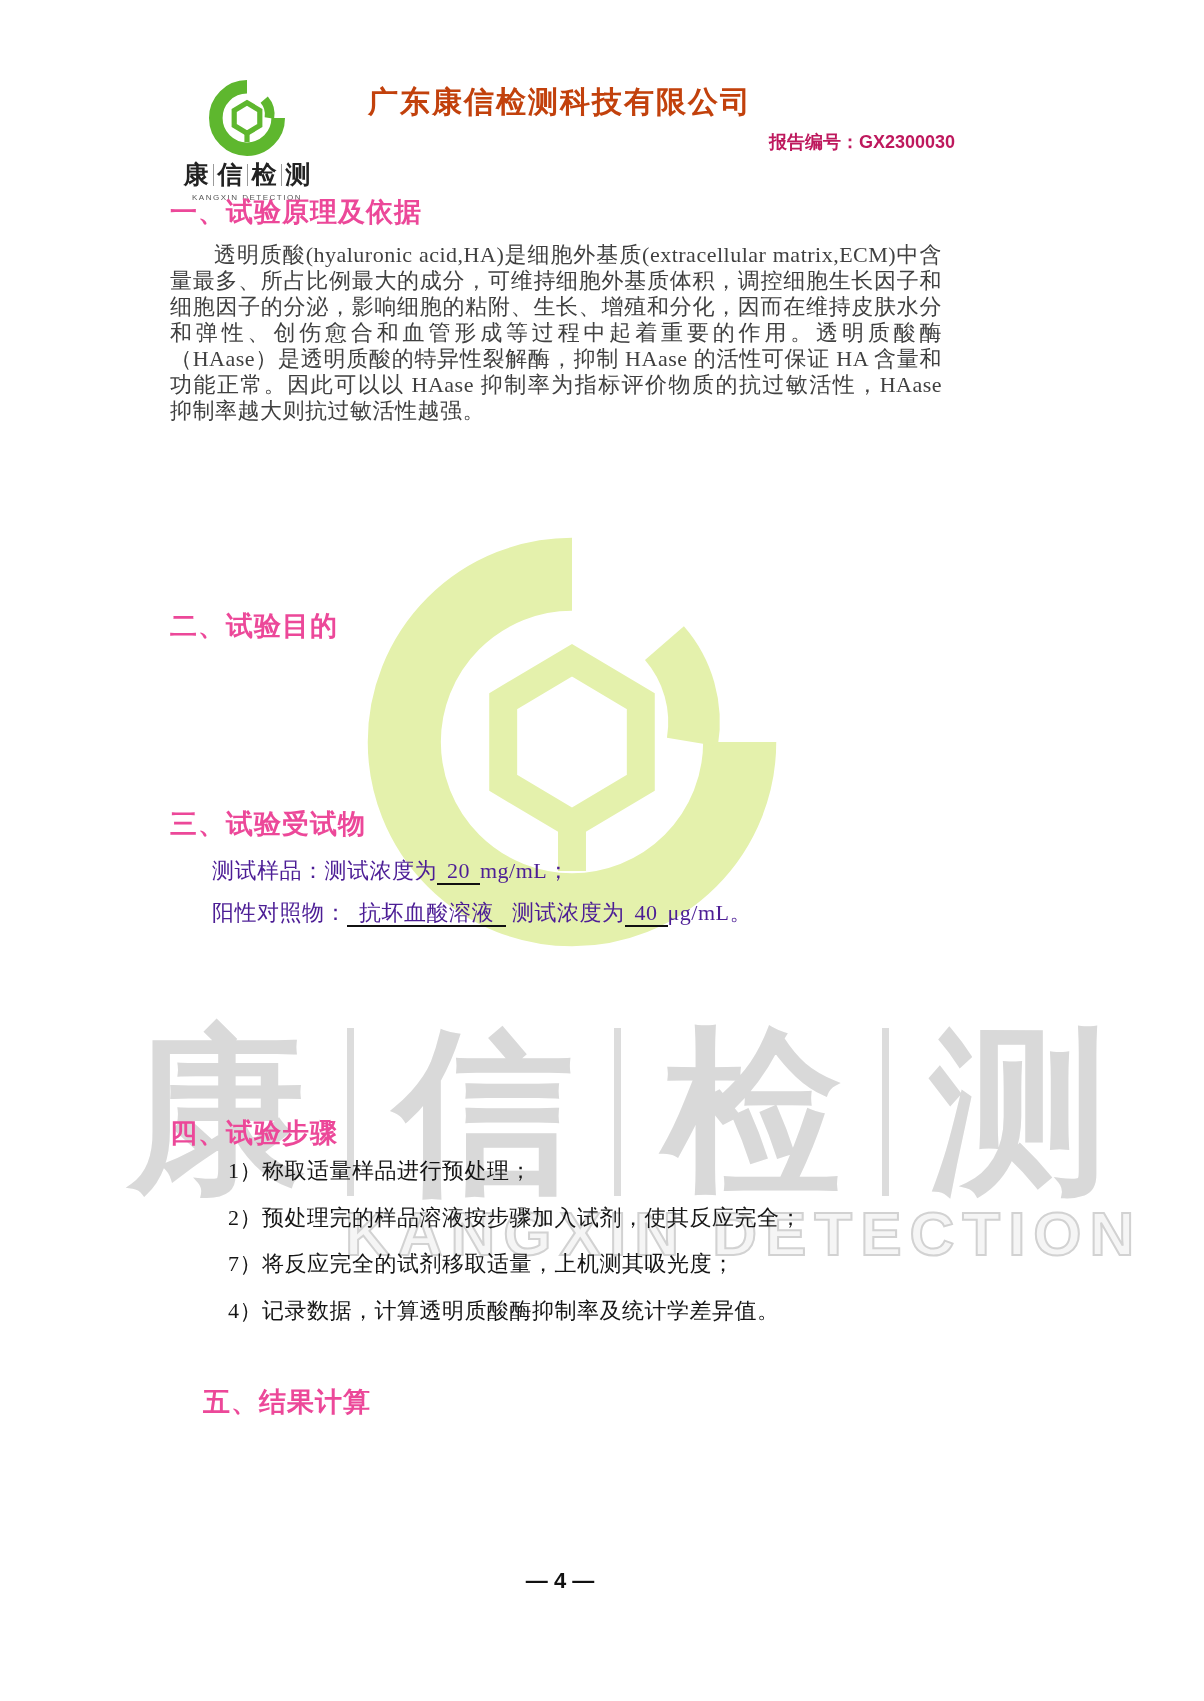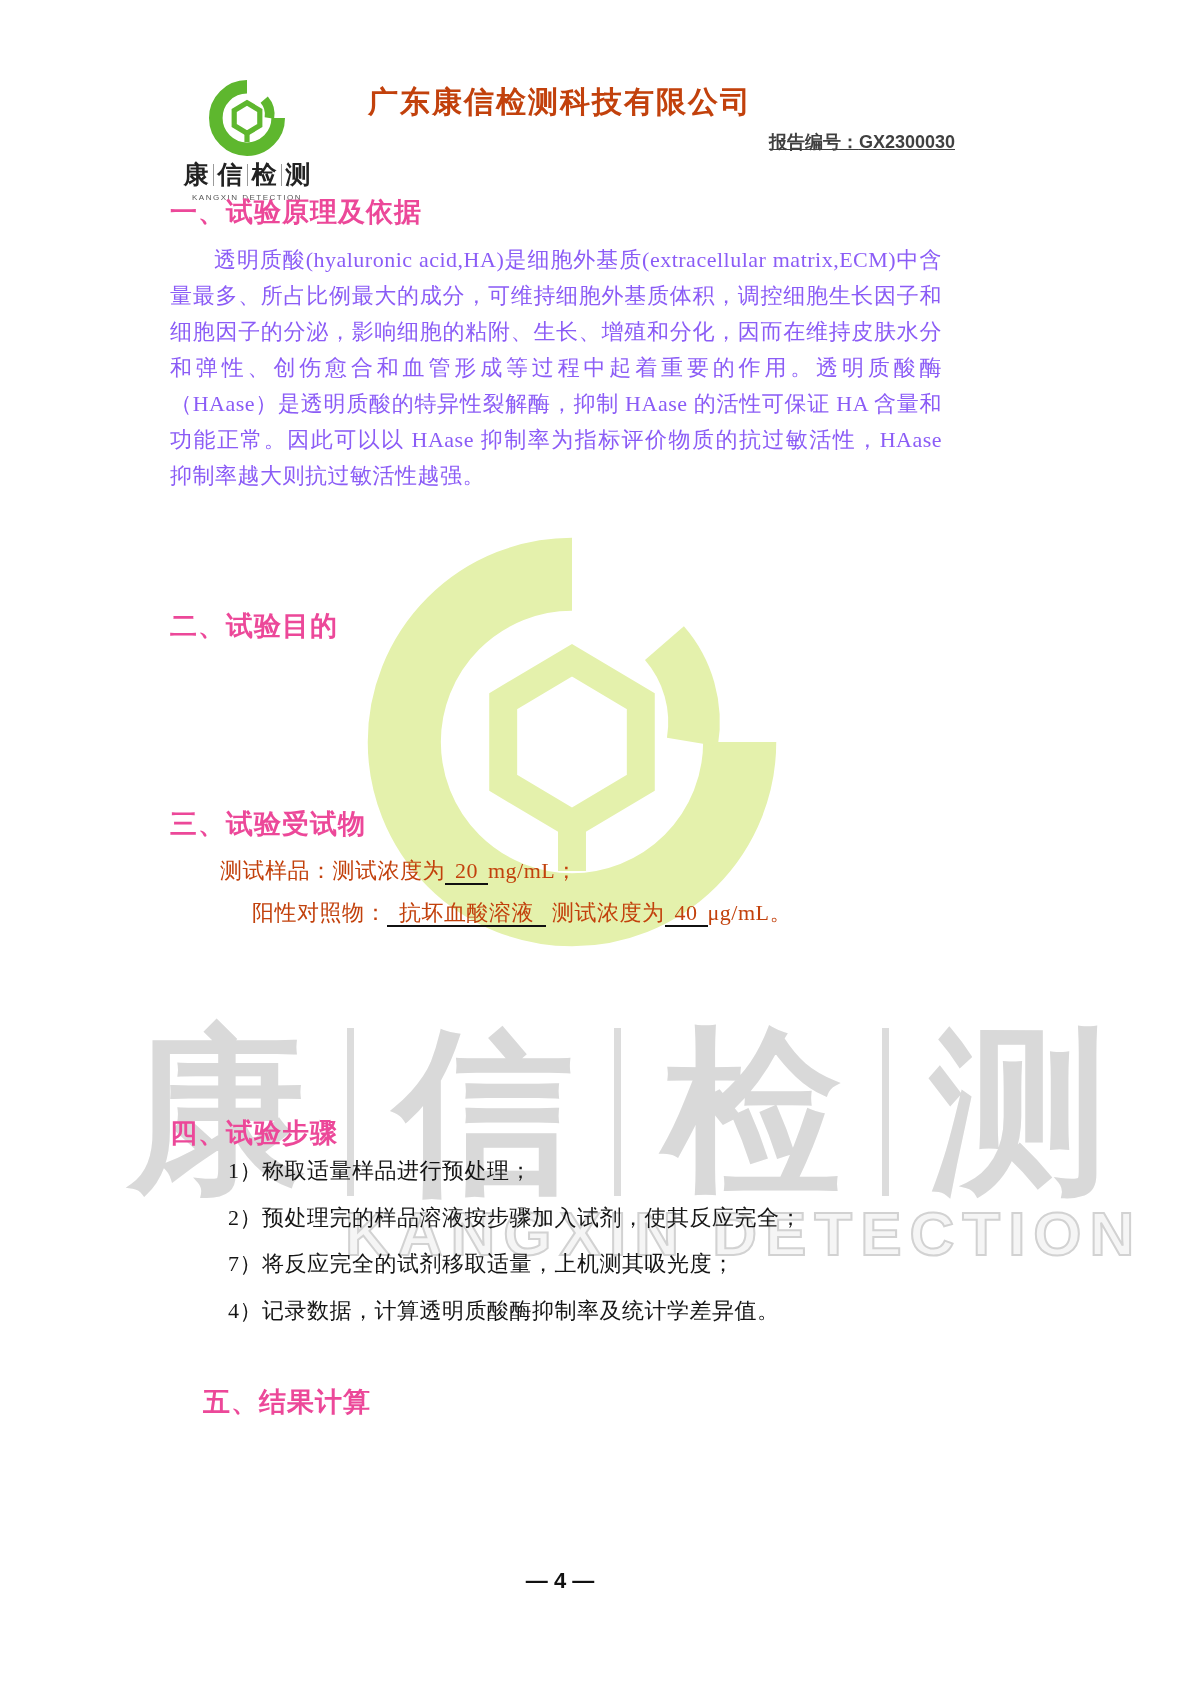--- a/index.html
+++ b/index.html
@@ -45,31 +45,31 @@
     margin-top:2px;
     font-family:"Liberation Sans","DejaVu Sans",sans-serif;
     font-size:8px; letter-spacing:1.5px; color:#555;
   }
   .company-title {
     position:absolute; left:190px; top:82px; width:740px;
     text-align:center; font-weight:700; font-size:30px; letter-spacing:2px; color:#c2410c;
   }
   .report-line {
     position:absolute; right:249px; top:130px;
-    font-size:18px; font-weight:700; color:#404040;text-decoration:underline;
+    font-size:18px; font-weight:700; color:#be185d;
   }
   .report-line .num { font-family:"Liberation Sans","DejaVu Sans",sans-serif; }
   
   .sec-title { position:absolute; left:170px; font-weight:700; font-size:27px; letter-spacing:1px; color:#ec4899; }
   .para {
     position:absolute; left:170px; width:772px;
-    font-size:22px; line-height:36px; letter-spacing:0.5px;
-    text-align:justify; text-indent:2em; color:#8b5cf6;
+    font-size:22px; line-height:26px; letter-spacing:0.5px;
+    text-align:justify; text-indent:2em; color:#404040;
   }
-  .line { position:absolute; left:220px; font-size:22px; letter-spacing:0.5px; color:#c2410c; white-space:nowrap; }
+  .line { position:absolute; left:212px; font-size:22px; letter-spacing:0.5px; color:#4c1d95; white-space:nowrap; }
   .u { border-bottom:2px solid #111; padding:0 10px; }
   .u2 { border-bottom:2px solid #111; padding:0 12px; }
   .steps { position:absolute; left:228px; top:1148px; font-size:22px; letter-spacing:0.5px; color:#151515; }
   .steps div { height:46.5px; line-height:46.5px; white-space:nowrap; }
   .footer {
     position:absolute; left:0; top:1568px; width:1120px;
     text-align:center; font-size:22px; font-weight:700;
     font-family:"Liberation Sans","DejaVu Sans",sans-serif; color:#111;
   }
 </style>
@@ -130,21 +130,21 @@
 
     <div class="sec-title" style="top:194px;">一、试验原理及依据</div>
     <div class="para" style="top:242px;">透明质酸(hyaluronic acid,HA)是细胞外基质(extracellular matrix,ECM)中含量最多、所占比例最大的成分，可维持细胞外基质体积，调控细胞生长因子和细胞因子的分泌，影响细胞的粘附、生长、增殖和分化，因而在维持皮肤水分和弹性、创伤愈合和血管形成等过程中起着重要的作用。透明质酸酶（HAase）是透明质酸的特异性裂解酶，抑制 HAase 的活性可保证 HA 含量和功能正常。因此可以以 HAase 抑制率为指标评价物质的抗过敏活性，HAase 抑制率越大则抗过敏活性越强。</div>
 
     <div class="sec-title" style="top:608px;">二、试验目的</div>
 
     <div class="sec-title" style="top:806px;">三、试验受试物</div>
     <div class="line" style="top:856px;">
       <span>测试样品：测试浓度为</span><span class="u">20</span><span>mg/mL；</span>
     </div>
-    <div class="line" style="top:898px;margin-left:32px;">
+    <div class="line" style="top:898px;">
       <span>阳性对照物：</span><span class="u2">抗坏血酸溶液</span>&nbsp;<span>测试浓度为</span><span class="u">40</span><span>μg/mL。</span>
     </div>
 
     <div class="sec-title" style="top:1115px;">四、试验步骤</div>
     <div class="steps">
       <div>1）称取适量样品进行预处理；</div>
       <div>2）预处理完的样品溶液按步骤加入试剂，使其反应完全；</div>
       <div>7）将反应完全的试剂移取适量，上机测其吸光度；</div>
       <div>4）记录数据，计算透明质酸酶抑制率及统计学差异值。</div>
     </div>

